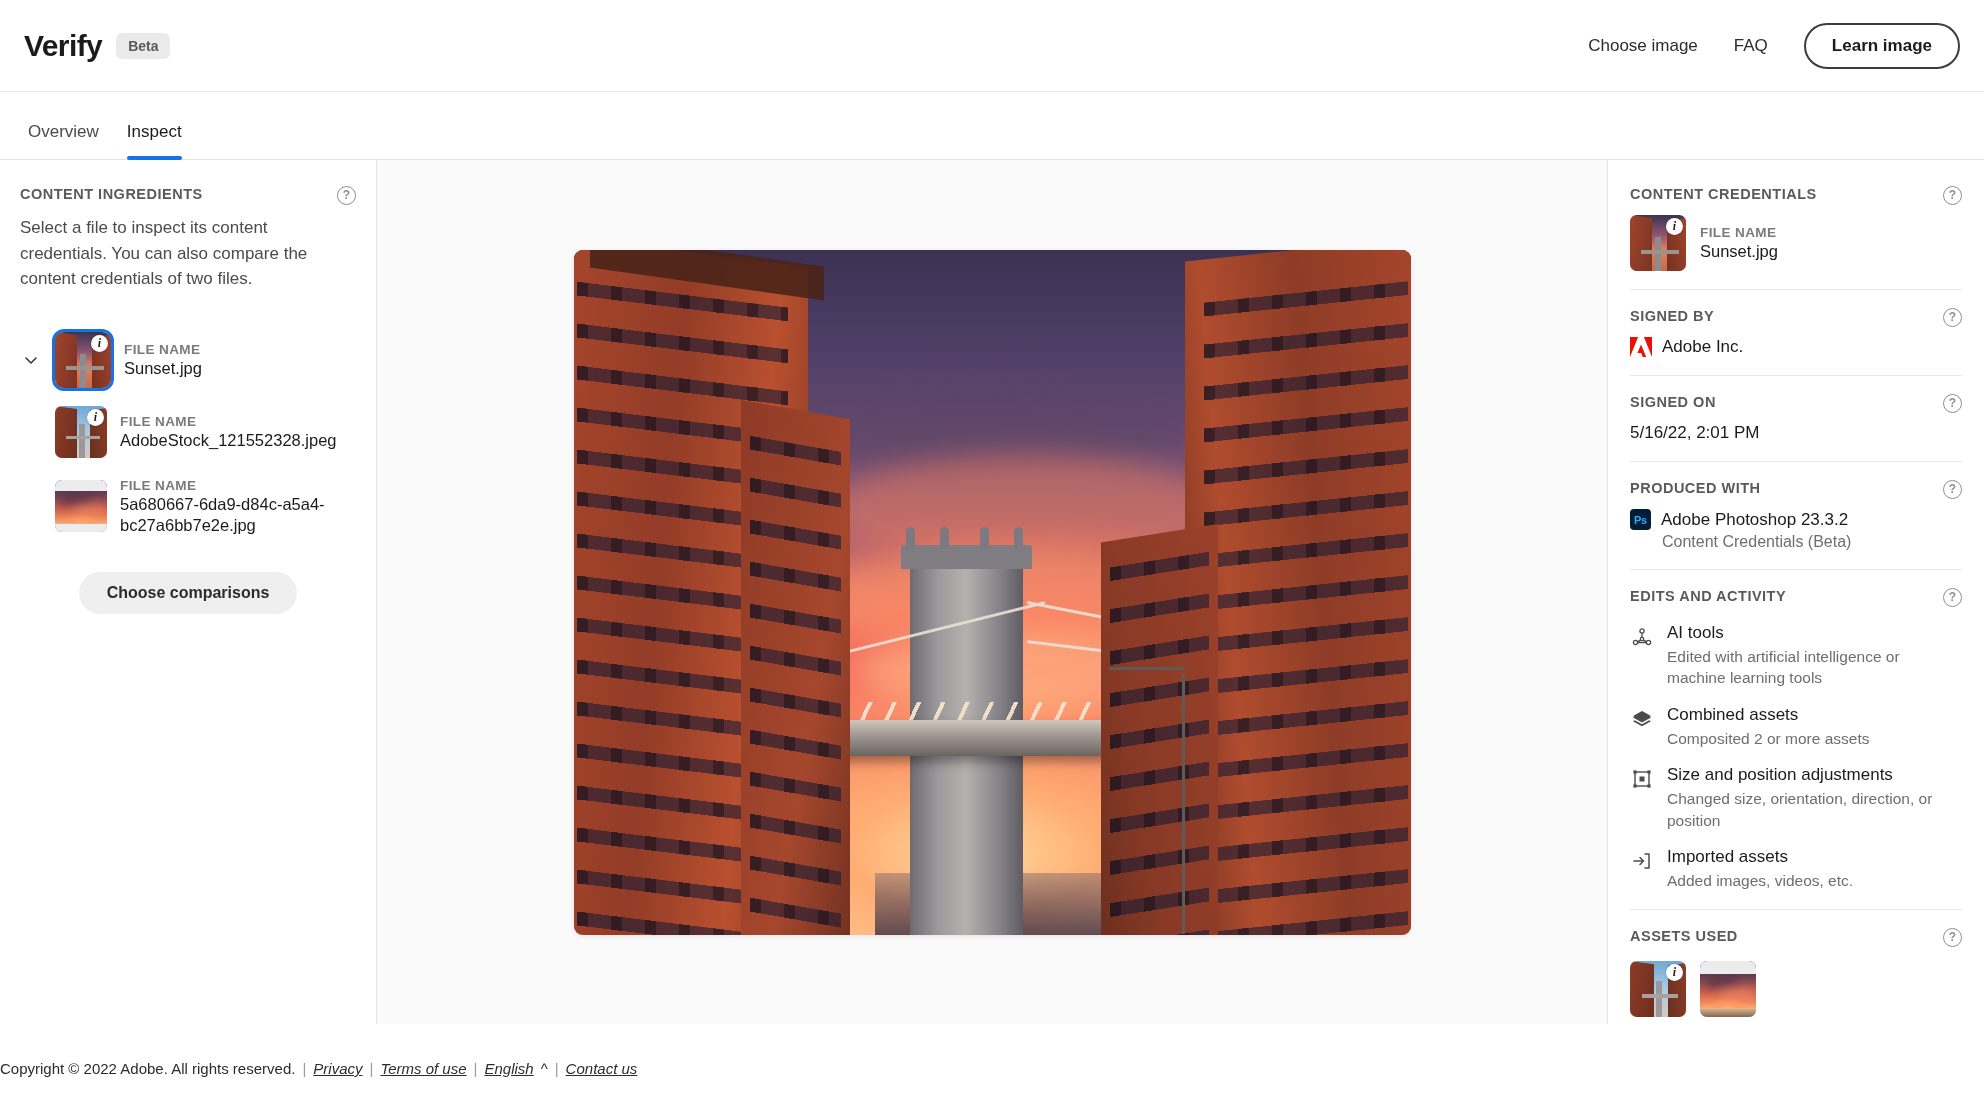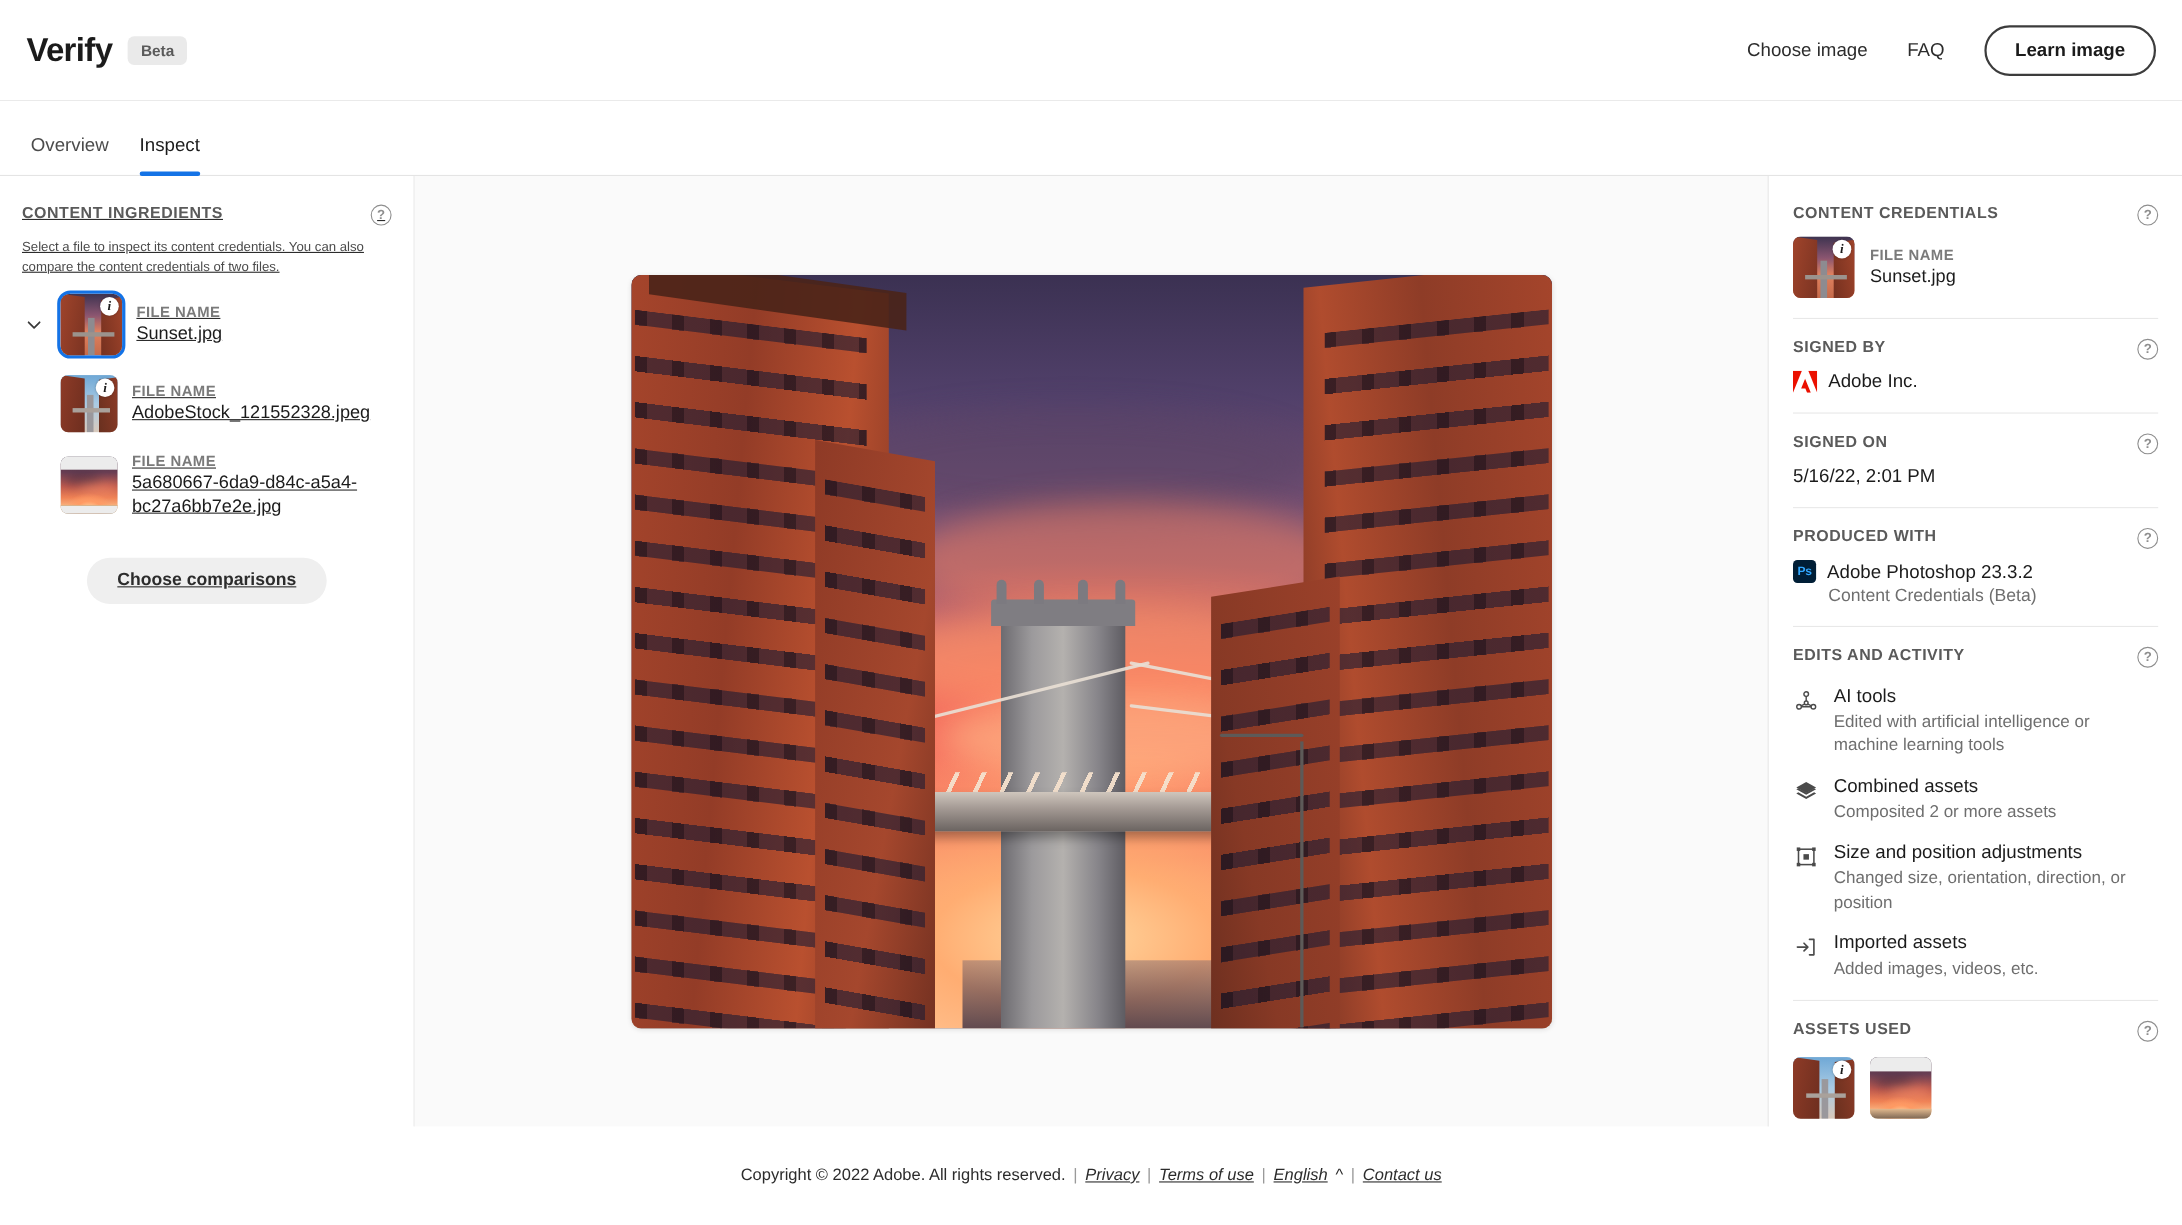--- a/index.html
+++ b/index.html
@@ -72,39 +72,38 @@
     align-items: stretch;
   }
 
   
   .sidebar {
     width: 377px; flex: 0 0 377px;
     background: #fff;
     padding: 26px 20px 0 20px;
     border-right: 1px solid #e4e4e4;
     overflow: hidden;
-    text-decoration: underline;
   }
   .section-head {
     display: flex; align-items: flex-start; justify-content: space-between;
     margin-bottom: 10px;
   }
   .section-title {
     font-size: 14.5px; font-weight: 700; letter-spacing: 0.5px;
     color: #5a5a5a; text-transform: uppercase;
   }
   .help-icon {
     width: 19px; height: 19px; flex: 0 0 19px;
     border: 1.6px solid #8e8e8e; border-radius: 50%;
     color: #8e8e8e; font-size: 12px; line-height: 16px;
     text-align: center; cursor: pointer; font-weight: 600;
   }
   .sidebar-desc {
-    font-size: 12px; line-height: 1.5; color: #4b4b4b;
-    margin-bottom: 16px;
+    font-size: 17px; line-height: 1.5; color: #4b4b4b;
+    margin-bottom: 40px;
   }
 
   .file-row {
     display: flex; align-items: center; gap: 13px;
     margin-bottom: 18px;
   }
   .chevron {
     width: 22px; flex: 0 0 22px; color: #3a3a3a;
     display: flex; align-items: center; justify-content: center;
     cursor: pointer;
@@ -198,21 +197,21 @@
     display: flex; align-items: center; justify-content: center;
   }
   .activity-title { font-size: 17px; color: #1b1b1b; }
   .activity-desc { font-size: 15.5px; color: #6e6e6e; line-height: 1.38; margin-top: 3px; }
 
   .assets-row { display: flex; gap: 14px; margin-top: 14px; }
 
   
   .footer {
     height: 89px;
-    display: flex; align-items: center; justify-content: center;
+    display: flex; align-items: center; 
     font-size: 15px; color: #2c2c2c;
     gap: 7px;
     background: #fff;
   }
   .footer a { color: #2c2c2c; text-decoration: underline; cursor: pointer; font-style: italic; }
   .footer .sep { color: #9a9a9a; }
 
   
   .scene { position: absolute; inset: 0; overflow: hidden; background: #2a2336; }
   .sky {

